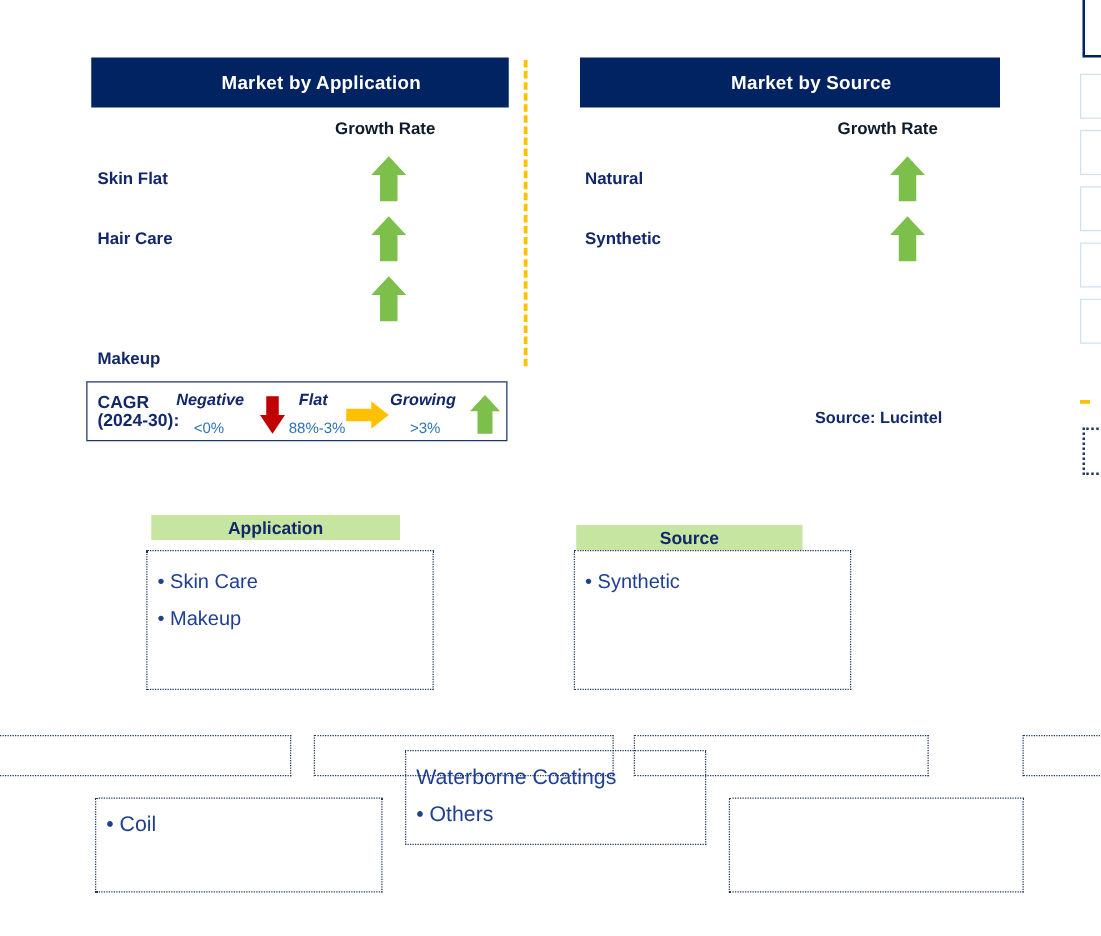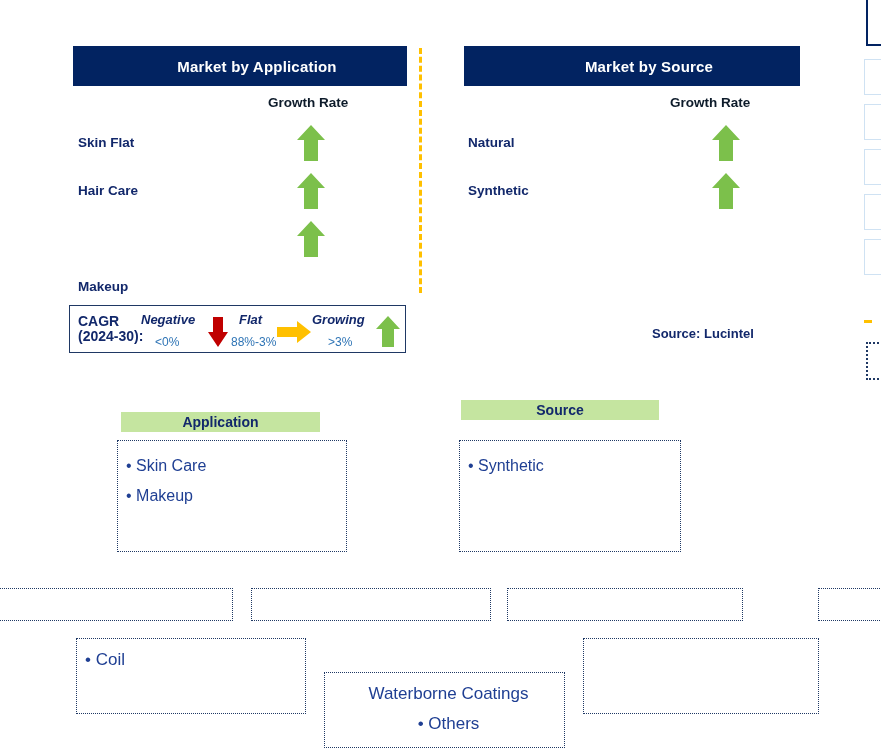--- a/index.html
+++ b/index.html
@@ -226,37 +226,37 @@
 <div class="abs source-note" style="left:652px; top:326px;">Source: Lucintel</div>
 
 <div class="abs seg-head" style="left:121px; top:412px; width:199px; height:20px;">
   <span>Application</span>
 </div>
 <div class="abs seg-body" style="left:117px; top:440px; width:230px; height:112px;">
   <div class="seg-item">• Skin Care</div>
   <div class="seg-item">• Makeup</div>
 </div>
 
-<div class="abs seg-head" style="left:461px; top:400px; width:198px; height:20px;">
+<div class="abs seg-head" style="left:461px; top:420px; width:181px; height:20px;">
   <span>Source</span>
 </div>
 <div class="abs seg-body" style="left:459px; top:440px; width:222px; height:112px;">
   <div class="seg-item">• Synthetic</div>
 </div>
 
 <div class="abs cut-box" style="left:-60px; top:588px; width:293px; height:33px;"></div>
 <div class="abs cut-box" style="left:251px; top:588px; width:240px; height:33px;"></div>
 <div class="abs cut-box" style="left:507px; top:588px; width:236px; height:33px;"></div>
 <div class="abs cut-box" style="left:818px; top:588px; width:120px; height:33px;"></div>
 
 <div class="abs cut-box" style="left:76px; top:638px; width:230px; height:76px; padding:6px 0 0 8px;">
   <div class="cut-item">• Coil</div>
 </div>
 
-<div class="abs cut-box" style="left:324px; top:672px; width:241px; height:76px; padding:6px 0 0 8px;text-align:center;">
+<div class="abs cut-box" style="left:324px; top:600px; width:241px; height:76px; padding:6px 0 0 8px;">
   <div class="cut-item">Waterborne Coatings</div>
   <div class="cut-item">• Others</div>
 </div>
 
 <div class="abs cut-box" style="left:583px; top:638px; width:236px; height:76px;"></div>
 
 <div class="abs edge-navy" style="left:866px; top:-6px; width:60px; height:52px;"></div>
 
 <div class="abs edge-light" style="left:864px; top:59px; width:60px; height:36px;"></div>
 <div class="abs edge-light" style="left:864px; top:104px; width:60px; height:36px;"></div>

